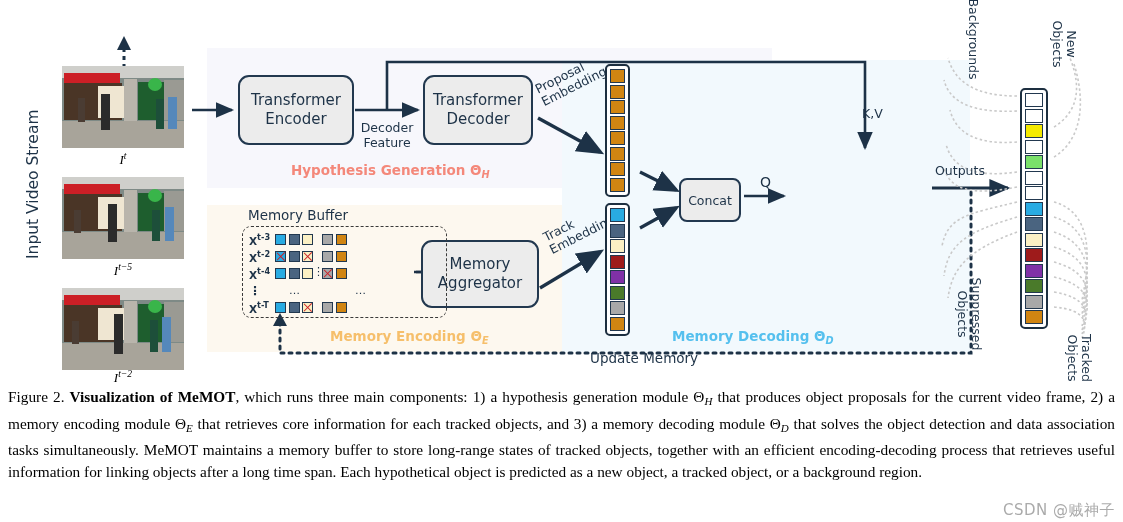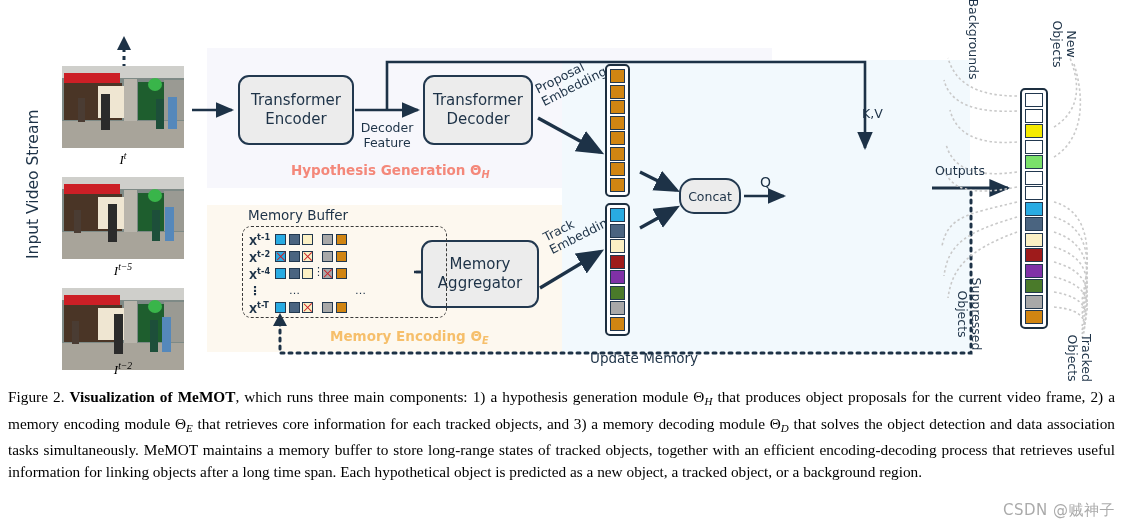--- a/index.html
+++ b/index.html
@@ -45,22 +45,22 @@
     display:flex; align-items:center; justify-content:center;
     text-align:center;
     color:#1d3247;
     font-size:15px; line-height:19px;
     font-family:"DejaVu Sans", sans-serif;
   }
   #box-enc  { left:238px; top:75px;  width:116px; height:70px; }
   #box-dec  { left:423px; top:75px;  width:110px; height:70px; }
   #box-agg  { left:421px; top:240px; width:118px; height:68px; }
   #box-solv { left:789px; top:155px; width:140px; height:82px; }
-  #box-cat  { left:679px; top:178px; width:62px;  height:36px;
-              border-radius:15px; border-width:2.2px; font-size:12.5px; }
+  #box-cat  { left:679px; top:178px; width:62px;  height:44px;
+              border-radius:8px; border-width:2.2px; font-size:12.5px; }
 
   
   .txt {
     position:absolute; color:#1d3247;
     font-family:"DejaVu Sans", sans-serif;
     font-size:12.5px; line-height:14.5px; white-space:nowrap;
   }
   #t-encfeat { left:352px; top:121px; width:70px; text-align:center; white-space:normal; }
   #t-kv      { left:862px; top:107px; }
   #t-q       { left:760px; top:175px; font-size:14px; }
@@ -295,21 +295,21 @@
       <div class="col"></div>
       <div class="green"></div>
     <div class="greensign"></div>
       <div class="rightwall"></div>
       <div class="floor"></div>
     <div class="p1" style="left:52px; top:26px; height:40px;"></div>
     <div class="p2" style="left:88px; top:32px; height:32px;"></div>
     <div class="p3" style="left:100px; top:29px; height:35px;"></div>
     <div class="p4" style="left:10px; top:33px; height:23px;"></div>
   </div>
-  <div class="frame-cap" style="left:62px; top:360px;">
+  <div class="frame-cap" style="left:62px; top:368px;">
     <span>I</span><sup style="font-size:.74em">t−2</sup>
   </div>
 
   <div class="box" id="box-enc">
     <span style="white-space:pre-line">Transformer
 Encoder</span>
   </div>
   <div class="box" id="box-dec">
     <span style="white-space:pre-line">Transformer
 Decoder</span>
@@ -337,24 +337,27 @@
     <div>Track</div>
     <div>Embeddings</div>
   </div>
 
   <div class="panel-label" id="lbl-hyp">
     <span>Hypothesis Generation Θ</span><span class="sub">H</span>
   </div>
   <div class="panel-label" id="lbl-enc">
     <span>Memory Encoding Θ</span><span class="sub">E</span>
   </div>
+  <div class="panel-label" id="lbl-dec">
+    <span>Memory Decoding Θ</span><span class="sub">D</span>
+  </div>
 
   <div id="membuf">
       <div class="mrow" style="left: 6px; top: 6px;">
-        <span class="rl">X<sup style="font-size:.78em">t-1</sup></span>
+        <span class="rl">X<sup style="font-size:.78em">t-3</sup></span>
         <div class="cell" style="background: rgb(41, 171, 226);"></div>
         <div class="cell" style="background: rgb(74, 100, 128);"></div>
         <div class="cell gap" style="background: rgb(251, 240, 196);"></div>
         <div class="cell" style="background: rgb(168, 168, 168);"></div>
         <div class="cell" style="background: rgb(209, 133, 18);"></div>
       </div>
       <div class="mrow" style="left: 6px; top: 23px;">
         <span class="rl">X<sup style="font-size:.78em">t-2</sup></span>
         <div class="cell" style="background: rgb(41, 171, 226);">
           <span class="x"></span>

